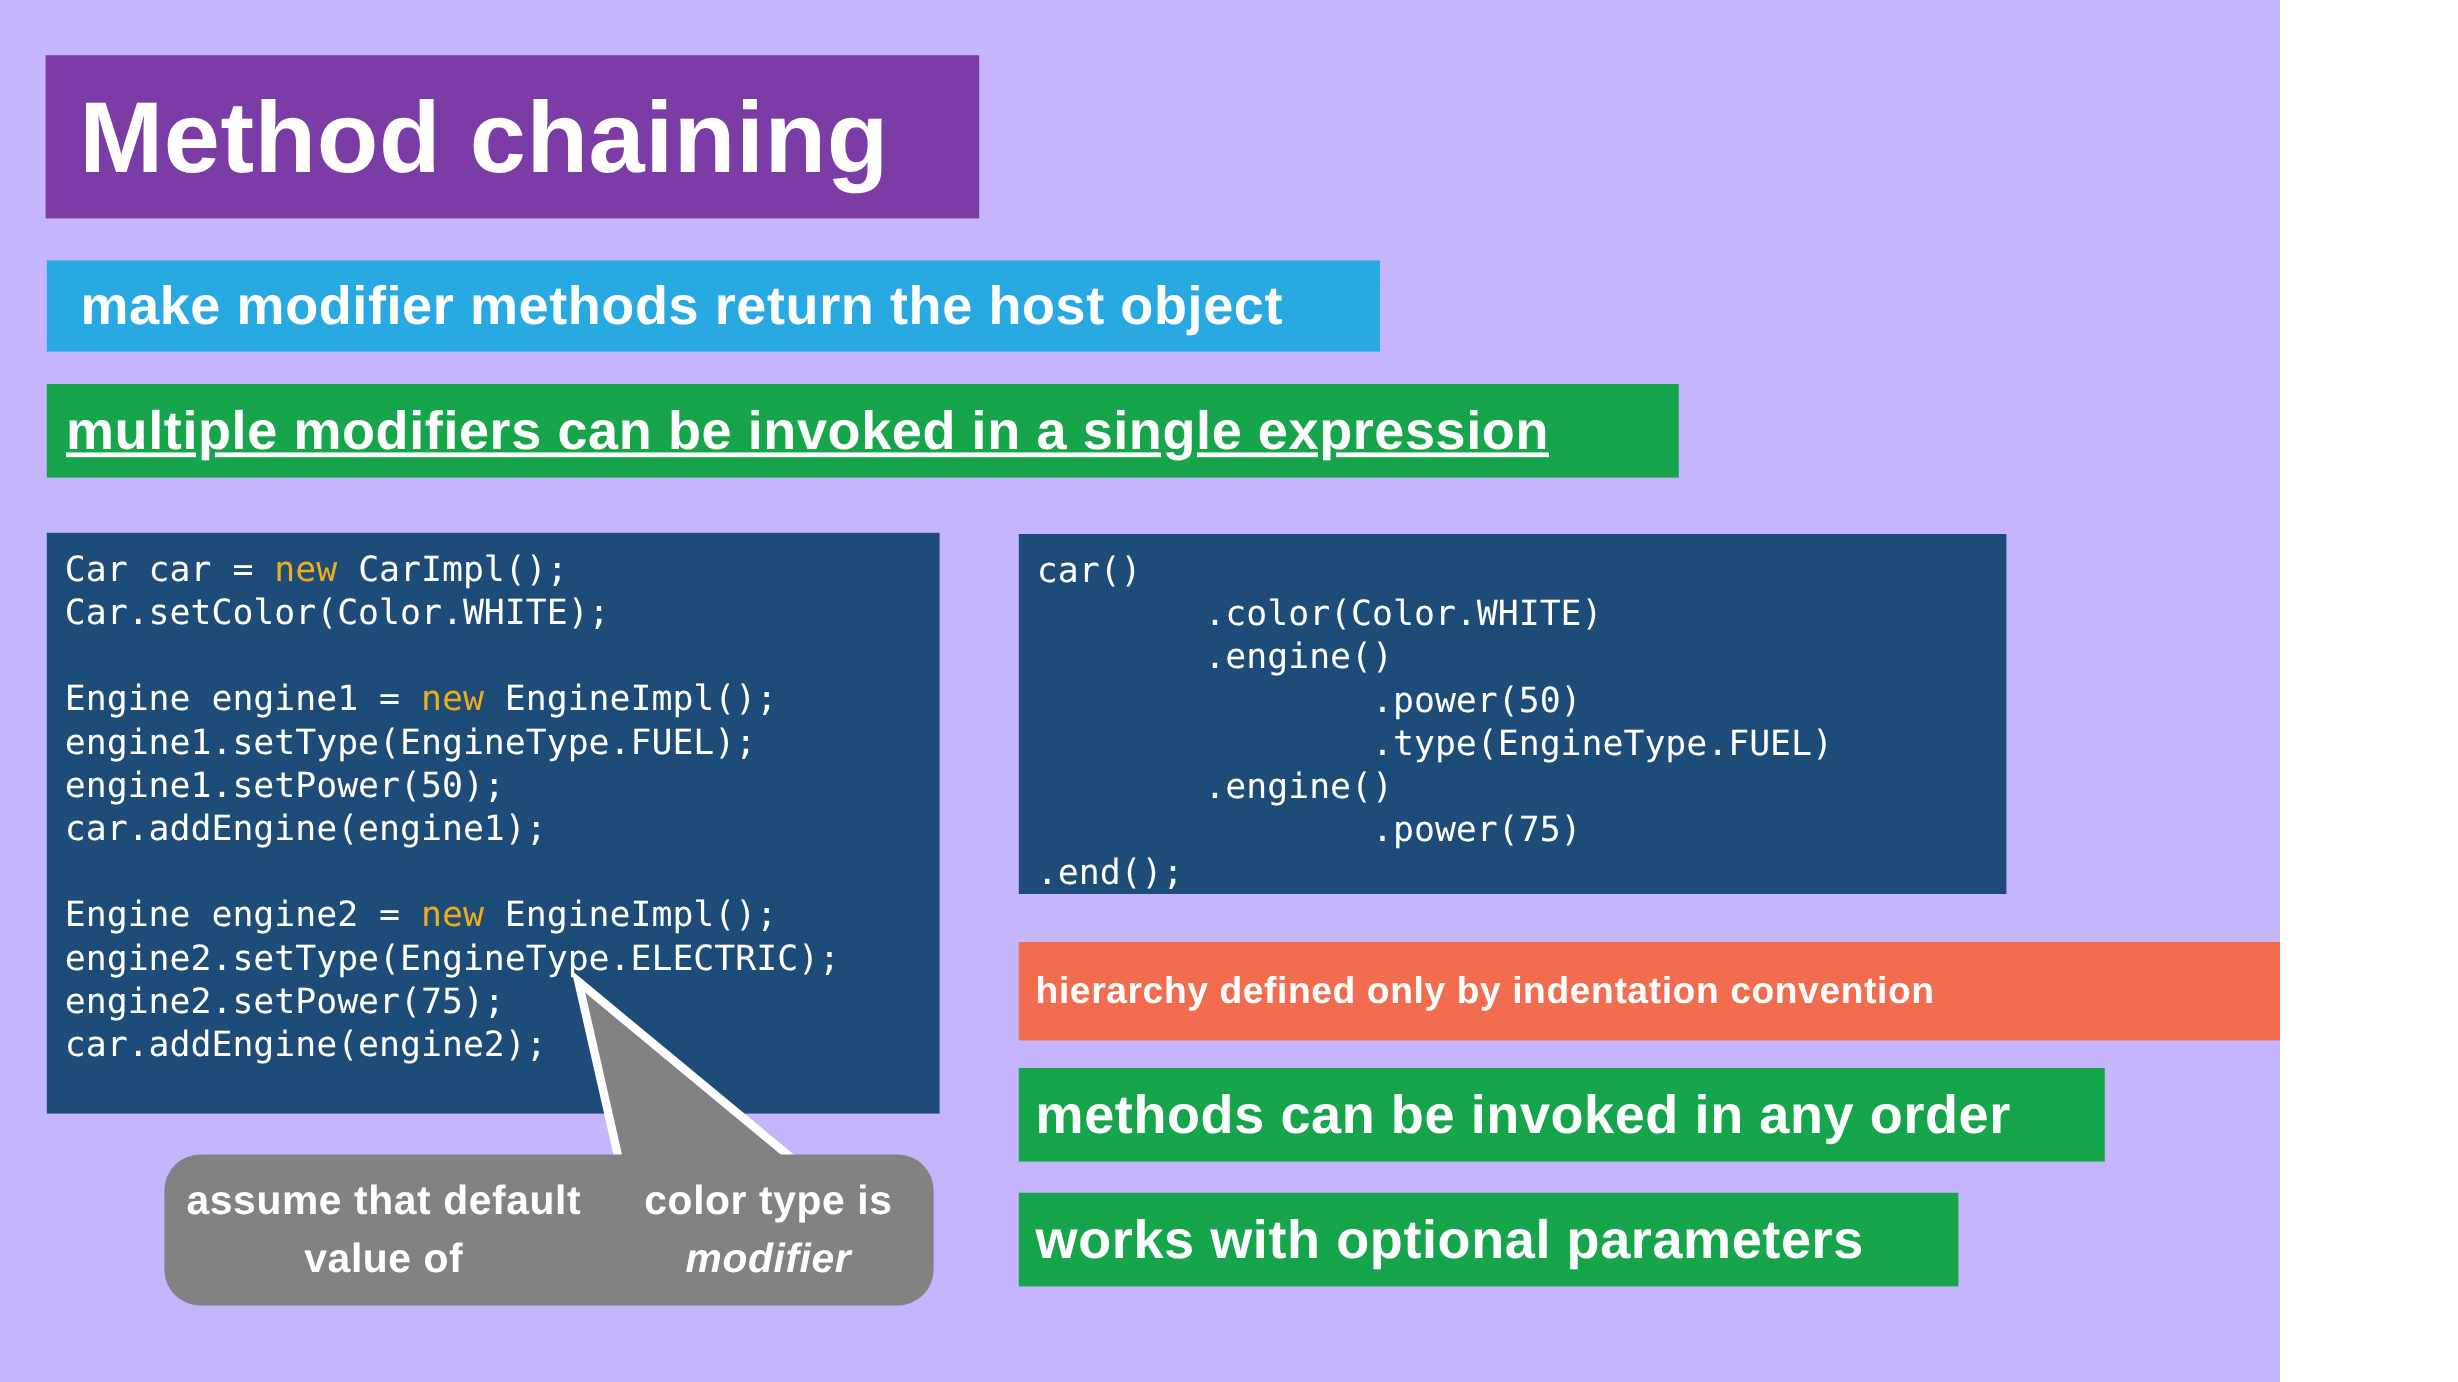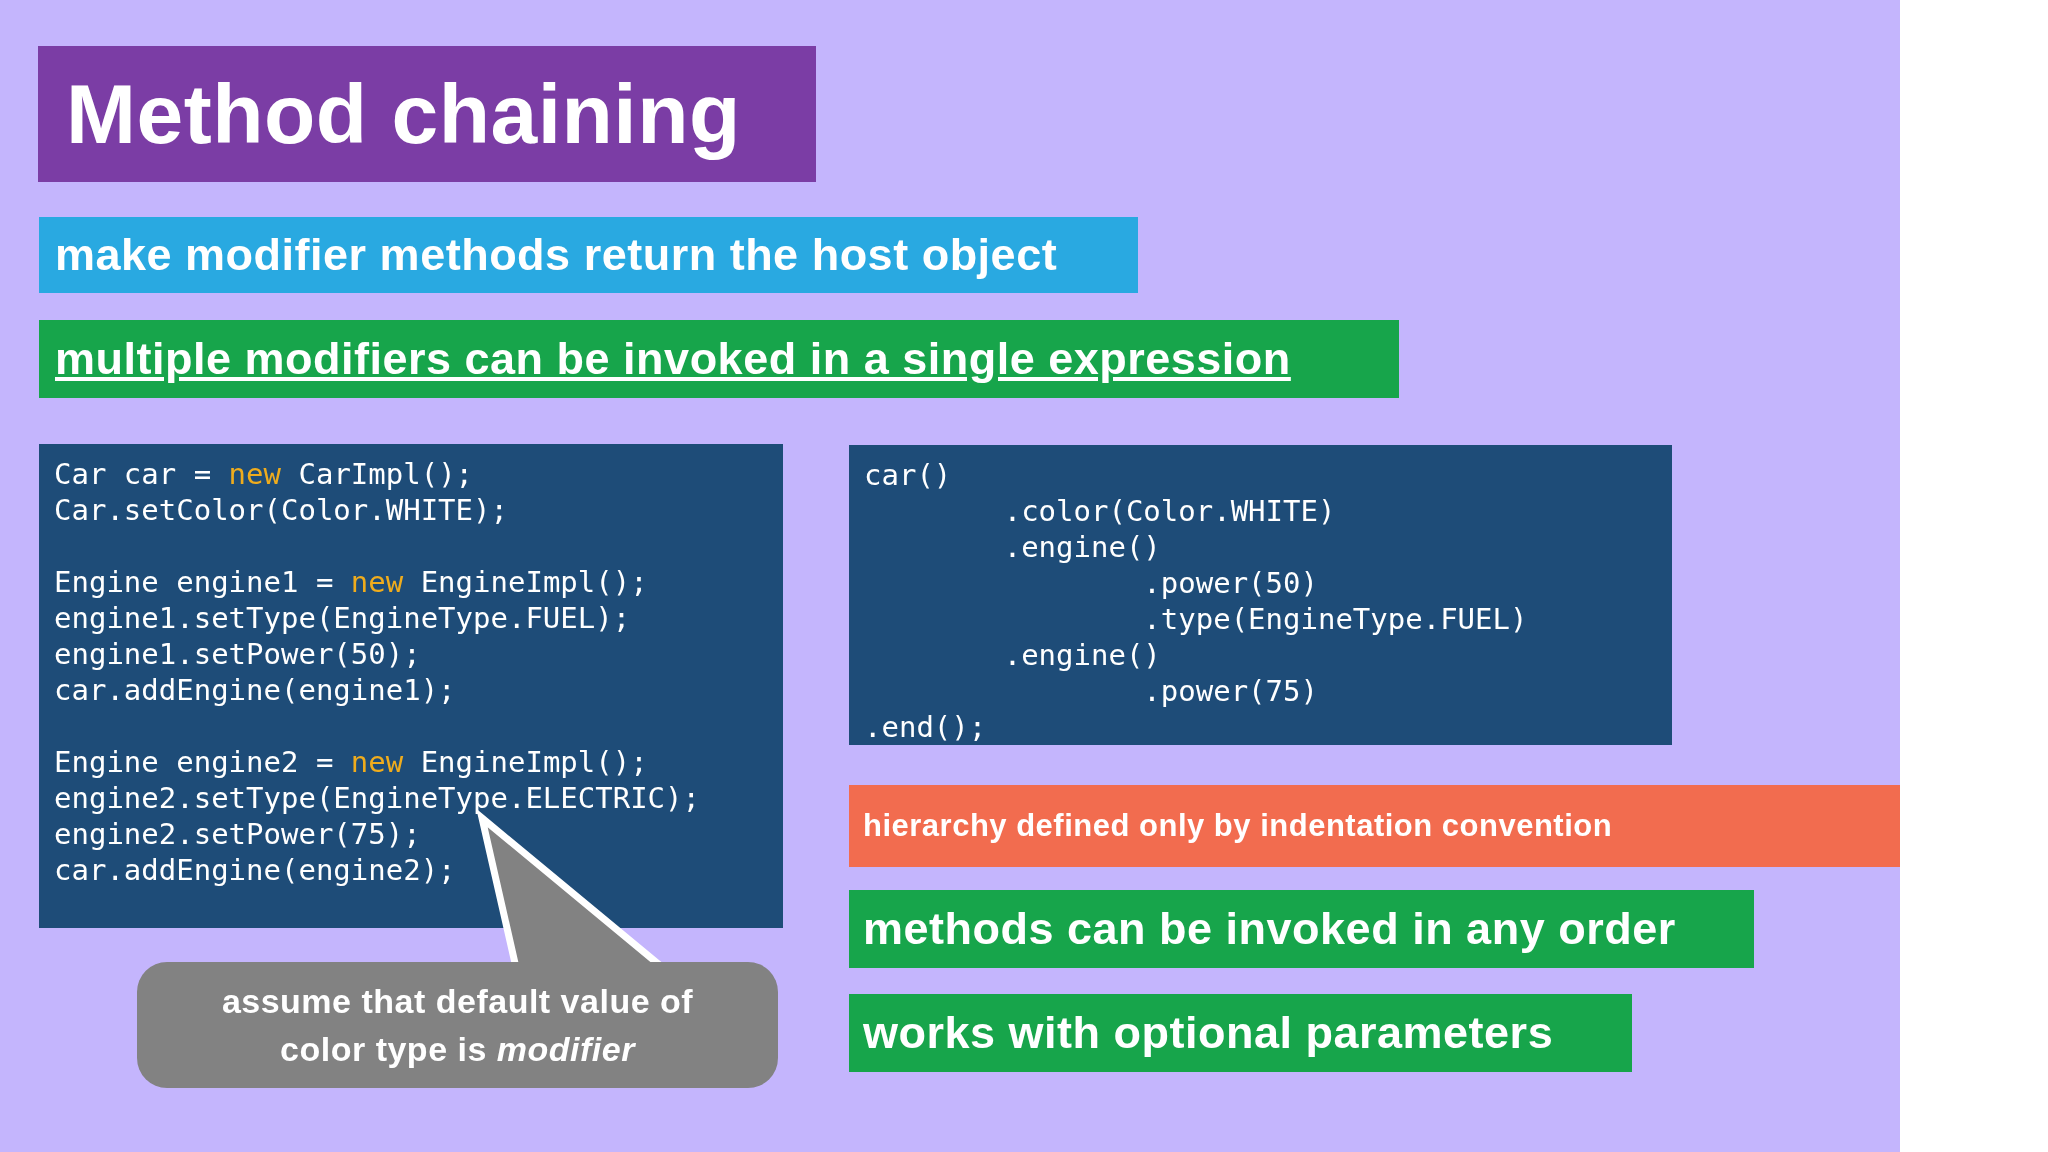--- a/index.html
+++ b/index.html
@@ -20,21 +20,21 @@
   }
   #title-box{
     left:38px;top:46px;width:750px;height:136px;
     background:#7B3DA5;
     font-size:84px;
     padding-left:28px;
   }
   #banner-blue{
     left:39px;top:217px;width:1083px;height:76px;
     background:#29A9E1;
-    font-size:45px;padding-left:16px;
+    font-size:45px;padding-left:28px;
   }
   #banner-green-top{
     left:39px;top:320px;width:1344px;height:78px;
     background:#17A54B;
     font-size:45px;padding-left:16px;text-decoration:underline;
   }
   #banner-orange{
     left:849px;top:785px;width:1171px;height:82px;
     background:#F26C4F;
     font-size:31px;padding-left:14px;
@@ -66,21 +66,21 @@
   .p{color:#ffffff;}
   #callout-tail{
     left:440px;top:800px;width:280px;height:180px;
     z-index:2;
   }
   #callout{
     left:137px;top:962px;width:641px;height:126px;
     background:#828282;
     border-radius:30px;
     z-index:3;
-    display:flex;flex-direction:column;
+    display:flex;flex-direction:row;
     justify-content:center;align-items:center;
     text-align:center;
     color:#ffffff;font-weight:bold;
     font-size:34px;line-height:48px;
     letter-spacing:0.5px;
   }
   #callout .em{font-style:italic;}
 </style>
 </head>
 <body>

